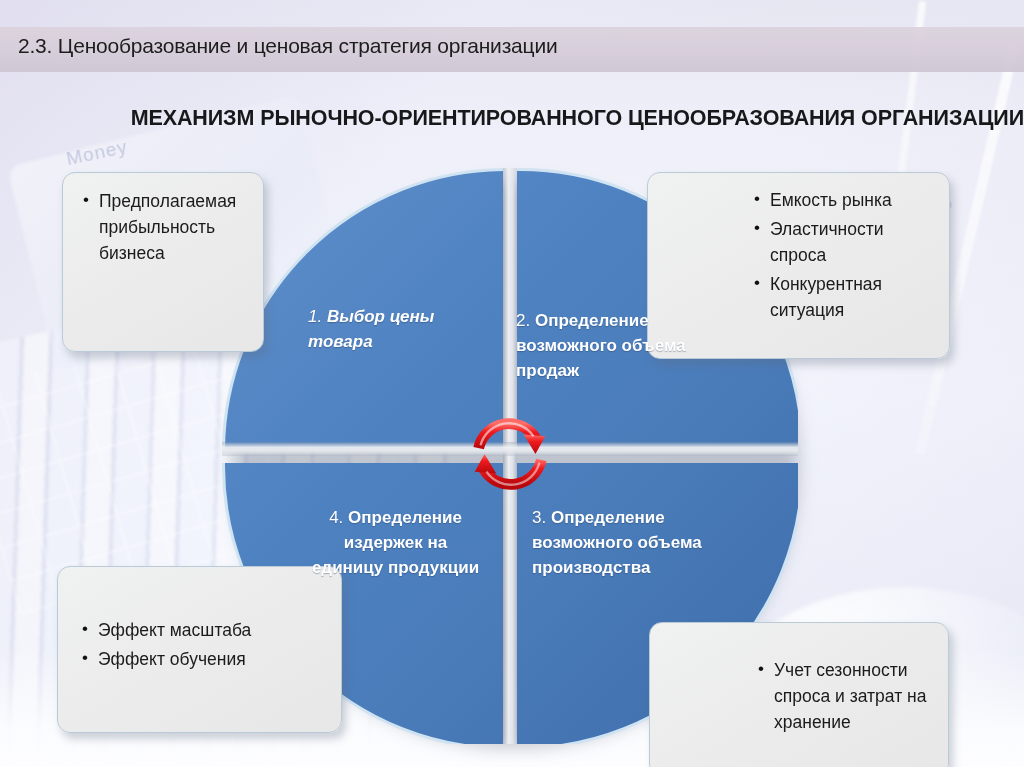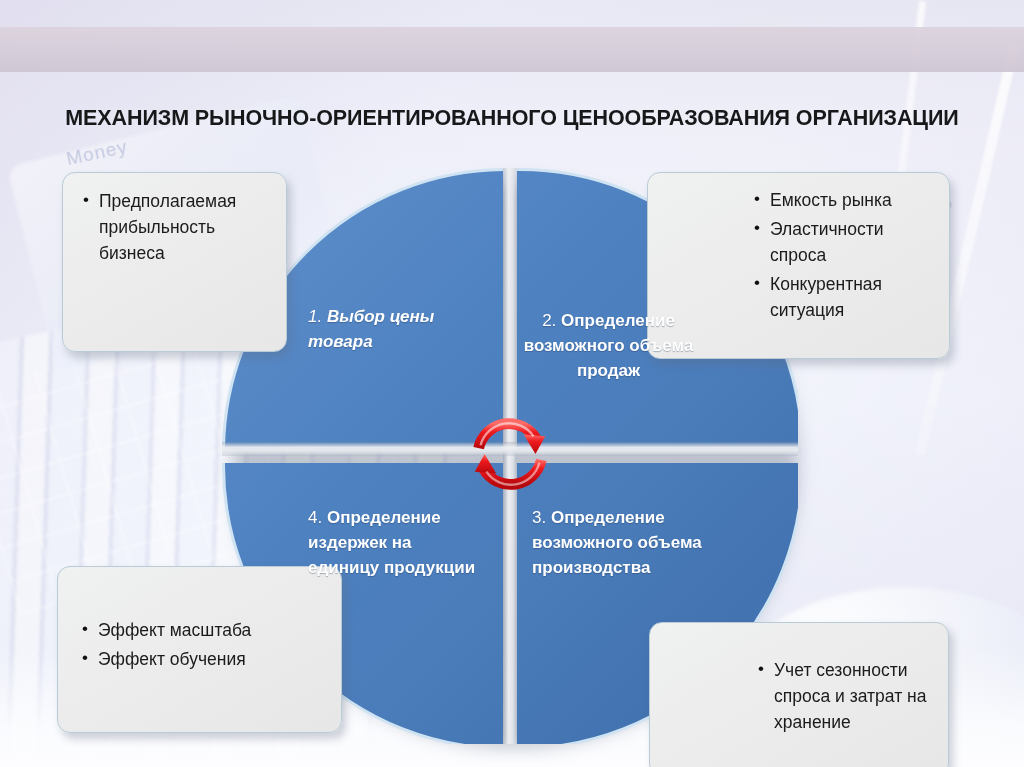--- a/index.html
+++ b/index.html
@@ -143,21 +143,21 @@
     letter-spacing: -0.2px;
     white-space: nowrap;
   }
 
   
   .main-title {
     position: absolute;
     left: 0;
     right: 0;
     top: 106px;
-    text-align: center;
+    text-align: right;
     font-size: 21.5px;
     font-weight: bold;
     color: #17181a;
     letter-spacing: -0.1px;
     white-space: nowrap;
   }
 
   
   .callout {
     position: absolute;
@@ -182,21 +182,21 @@
   }
   .callout li::before {
     content: "\2022";
     position: absolute;
     left: -16px;
     top: -1px;
     font-size: 17px;
     color: #111;
   }
 
-  #callout-tl { left: 62px;  top: 172px; width: 225px; height: 180px; }
+  #callout-tl { left: 62px;  top: 172px; width: 202px; height: 180px; }
   #callout-tr { left: 647px; top: 172px; width: 303px; height: 187px; }
   #callout-bl { left: 57px;  top: 566px; width: 285px; height: 167px; }
   #callout-br { left: 649px; top: 582px; width: 300px; height: 155px; }
 
   #callout-tr ul { padding-left: 106px; }
   #callout-bl { padding-top: 50px; padding-left: 20px; }
   #callout-br { padding-top: 34px; margin-top: 40px; }
   #callout-br ul { padding-left: 108px; }
   #callout-tl { padding-top: 15px; }
 
@@ -247,22 +247,22 @@
     position: absolute;
     font-size: 17px;
     line-height: 25px;
     color: #ffffff;
     font-weight: bold;
     z-index: 6;
     text-shadow: 0 1px 1px rgba(30,50,80,0.35);
   }
   .quad-label .num { font-weight: normal; }
   #label1 { left: 308px; top: 304px; width: 175px; font-style: italic; }
-  #label2 { left: 516px; top: 308px; width: 185px; text-align: center; }
-  #label4 { left: 308px; top: 505px; width: 175px; }
+  #label2 { left: 516px; top: 308px; width: 185px; }
+  #label4 { left: 308px; top: 505px; width: 175px; text-align: center; }
   #label3 { left: 532px; top: 505px; width: 175px; }
 
   
   .cycle-icon {
     position: absolute;
     left: 461px;
     top: 405px;
     width: 98px;
     height: 98px;
     z-index: 8;
@@ -299,20 +299,21 @@
     <div class="bg-cards"></div>
     <div class="bg-money">Money</div>
     <div class="bg-needle"></div>
     <div class="bg-needle2"></div>
     <div class="bg-tick">1 800</div>
     <div class="bg-dome"></div>
     <div class="bg-bottomfade"></div>
   </div>
 
   <div class="header-band"></div>
+  <div class="header-text">2.3. Ценообразование и ценовая стратегия организации</div>
 
   <div class="main-title">МЕХАНИЗМ РЫНОЧНО-ОРИЕНТИРОВАННОГО ЦЕНООБРАЗОВАНИЯ ОРГАНИЗАЦИИ</div>
 
   <div class="circle-wrap">
     <div class="quad-shadow"></div>
 
     <div class="quad" id="quad1">
       <div class="fill"></div>
     </div>
     <div class="quad" id="quad2">

